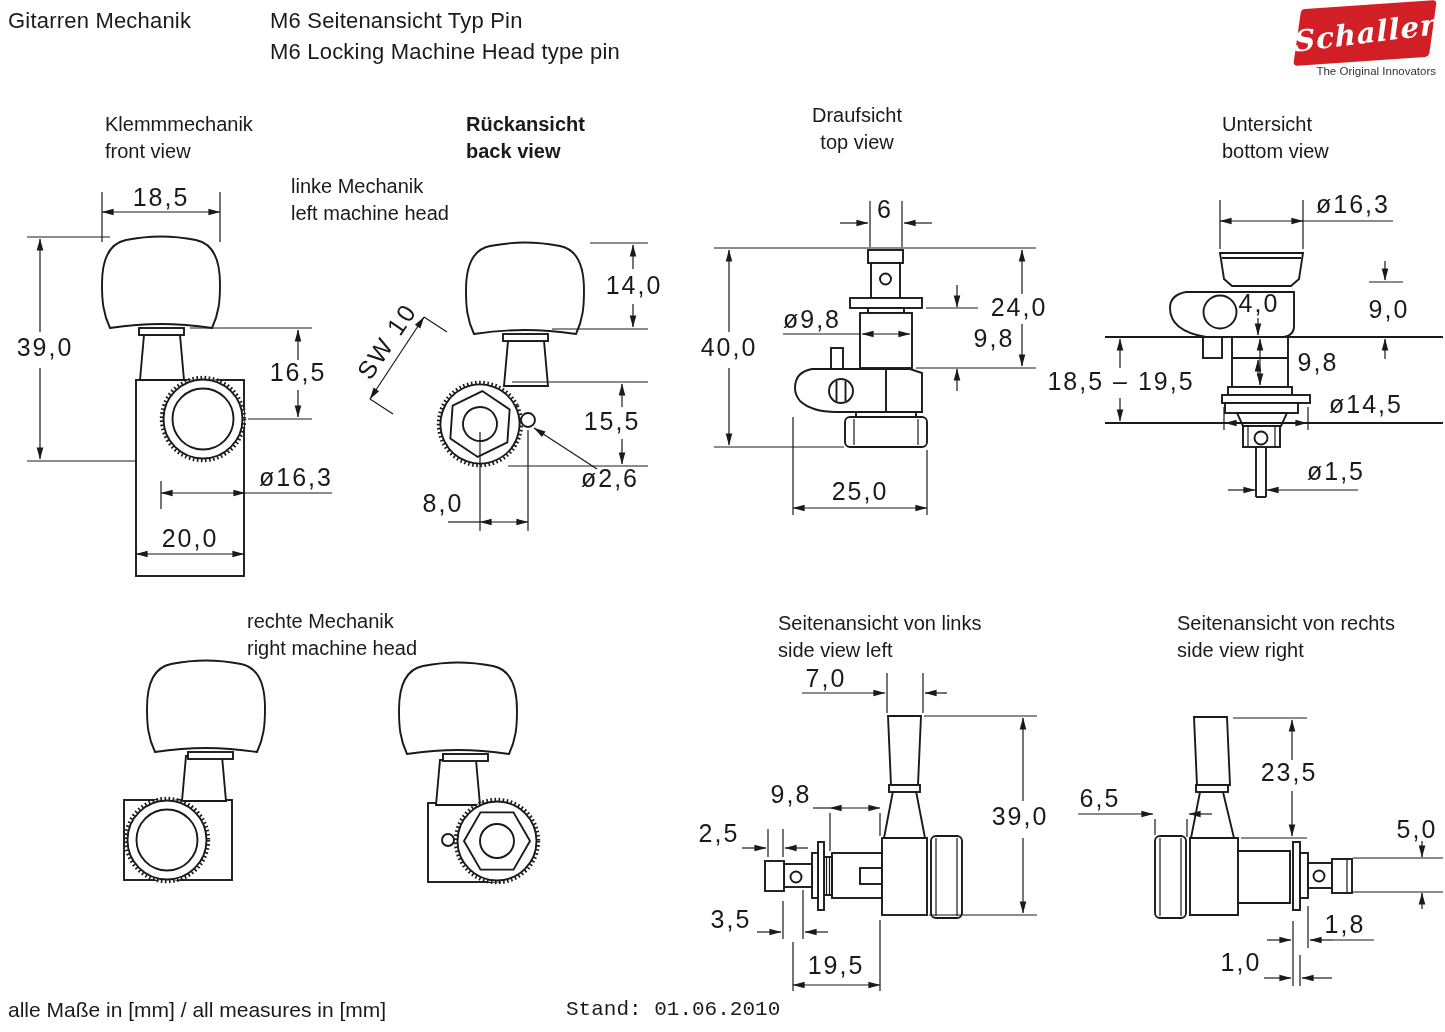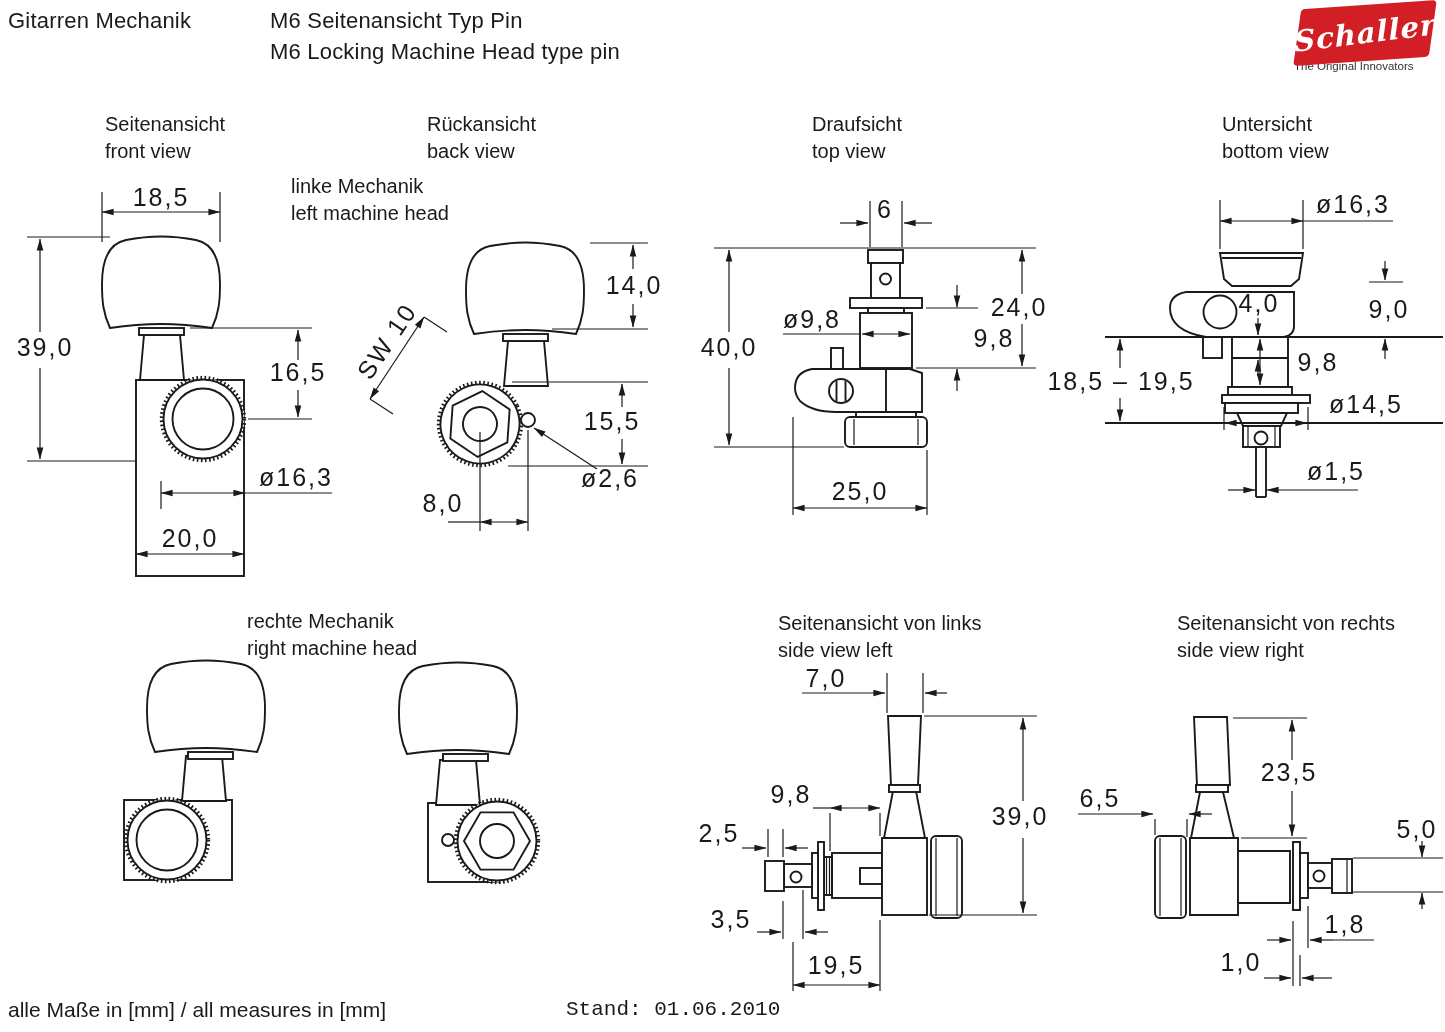--- a/index.html
+++ b/index.html
@@ -7,21 +7,21 @@
         font-family:"Liberation Sans",sans-serif;color:#1a1a1a;}
   .hdr{position:absolute;font-size:22px;line-height:31px;letter-spacing:.2px;white-space:nowrap;}
   .vt{position:absolute;font-size:20px;line-height:27px;white-space:nowrap;}
   .ft{position:absolute;font-size:21px;white-space:nowrap;}
   .logo{position:absolute;left:1294px;top:6px;width:146px;}
   .logo-flag{width:134px;height:54px;margin-left:4px;background:#d21f26;border-radius:3px;
              transform:rotate(-4deg) skewX(-12deg);display:flex;align-items:center;justify-content:center;
              box-shadow:0 0 0 1px #d21f26;}
   .logo-script{color:#fff;font-family:"DejaVu Serif",serif;font-style:italic;font-weight:bold;
                font-size:29px;transform:skewX(8deg) rotate(-3deg);letter-spacing:1px;}
-  .logo-tag{font-size:11.5px;color:#333;width:142px;}
+  .logo-tag{font-size:11.5px;color:#333;text-align:right;width:142px;margin-top:5px;}
   svg.dwg{position:absolute;left:0;top:0;}
   svg .o {stroke:#1a1a1a;stroke-width:1.9;fill:none;}
   svg .of{stroke:#1a1a1a;stroke-width:1.9;fill:#fff;}
   svg .dm{stroke:#1a1a1a;stroke-width:1.2;fill:none;}
   svg .kn{stroke:#1a1a1a;stroke-width:3.4;fill:#fff;stroke-dasharray:1.6 2.5;}
   svg text.d{font-family:"Liberation Sans",sans-serif;font-size:25px;letter-spacing:2px;
              fill:#1a1a1a;stroke:none;}
 </style>
 </head>
 <body>
@@ -37,28 +37,28 @@
   </div>
 
   <div class="logo">
     <div class="logo-flag">
       <span class="logo-script">Schaller</span>
     </div>
     <div class="logo-tag">The Original Innovators</div>
   </div>
 
   <div class="vt" style="left:105px;top:111px;">
-    <div>Seitenansicht</div>
+    <div>Klemmmechanik</div>
     <div>front view</div>
   </div>
-  <div class="vt" style="left:427px;top:111px;">
+  <div class="vt" style="left:466px;top:111px;font-weight:bold;">
     <div>Rückansicht</div>
     <div>back view</div>
   </div>
-  <div class="vt" style="left:812px;top:111px;">
+  <div class="vt" style="left:812px;top:102px;text-align:center;">
     <div>Draufsicht</div>
     <div>top view</div>
   </div>
   <div class="vt" style="left:1222px;top:111px;">
     <div>Untersicht</div>
     <div>bottom view</div>
   </div>
   <div class="vt" style="left:291px;top:173px;">
     <div>linke Mechanik</div>
     <div>left machine head</div>

